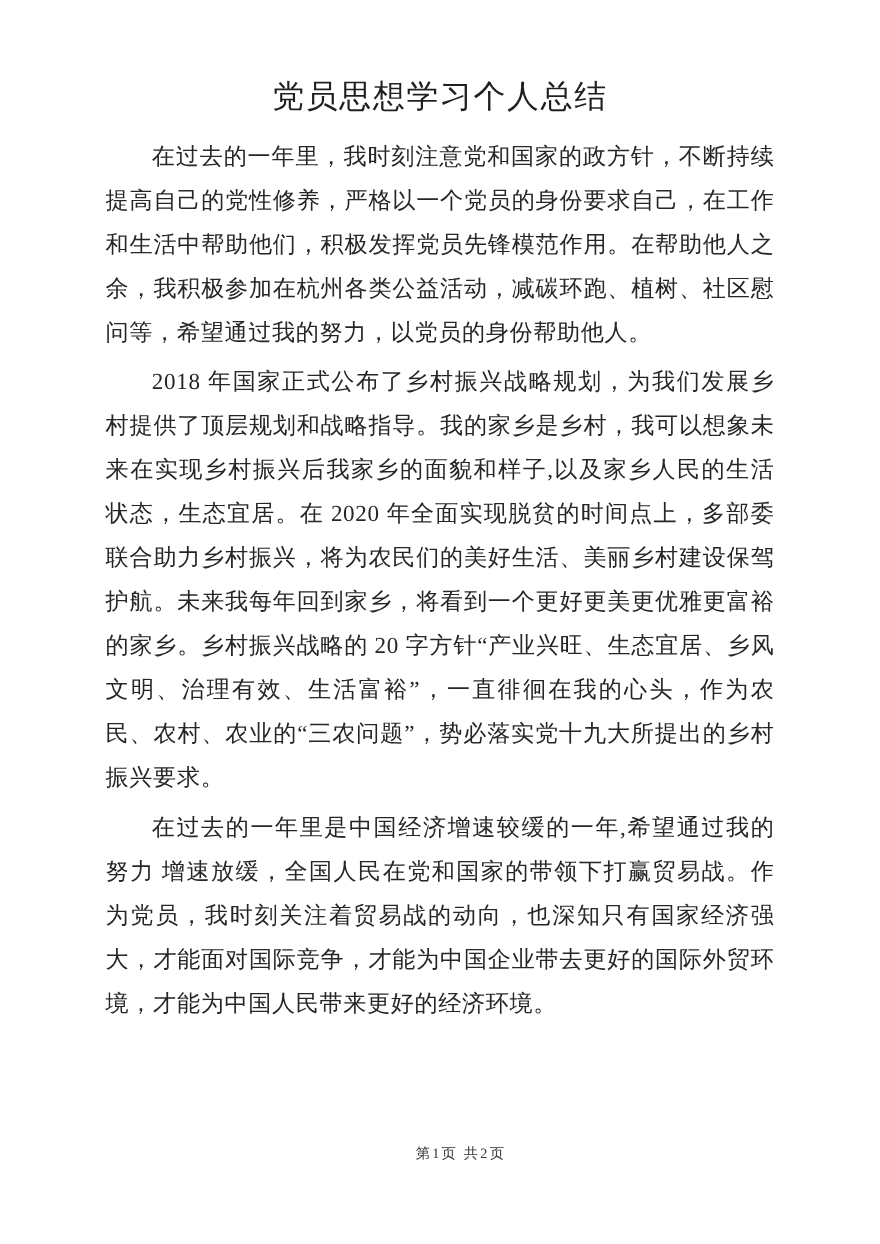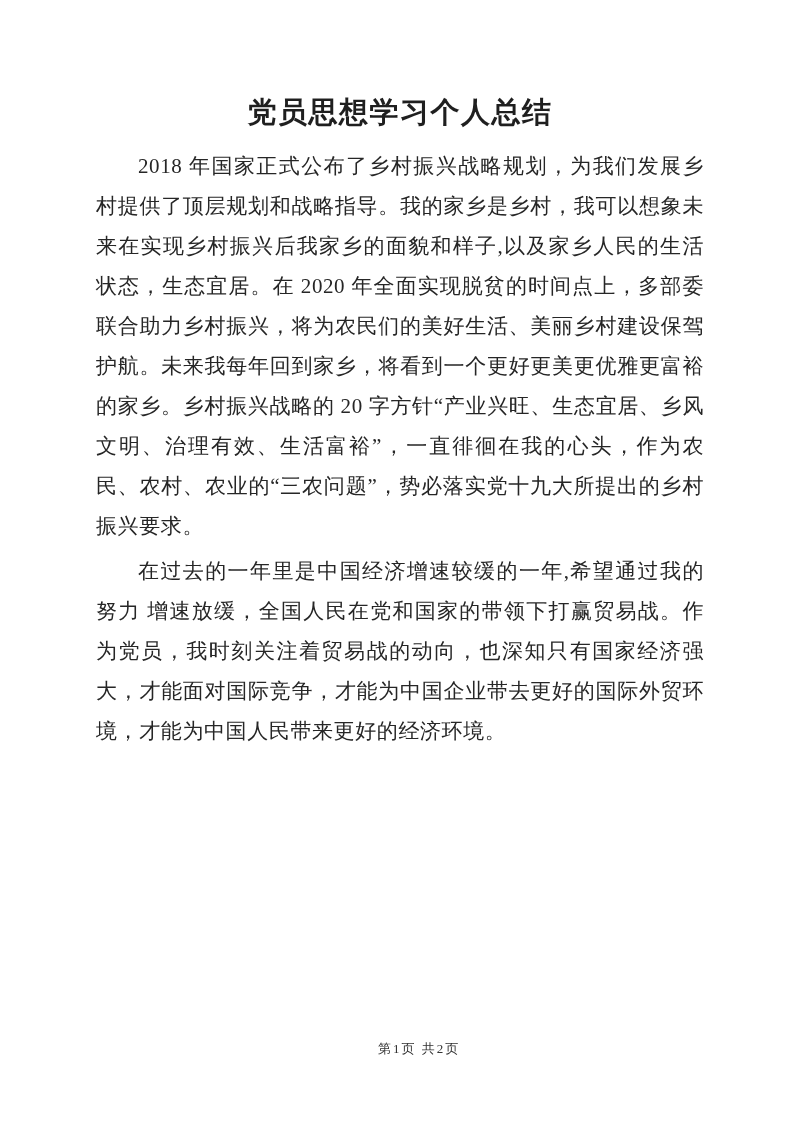--- a/index.html
+++ b/index.html
@@ -15,25 +15,25 @@
   .page {
     position: relative;
     width: 800px;
     height: 1131px;
     background: #ffffff;
     color: #262626;
     overflow: hidden;
   }
   .doc-title {
     margin: 0;
-    padding-top: 92px;
+    padding-top: 68px;
     text-align: center;
     font-size: 29px;
     line-height: 40px;
-    font-weight: 700;
+    font-weight: 400;
     letter-spacing: 1.5px;
     color: #1f1f1f;
   }
   .content {
     width: 608px;
     margin: 14px auto 0 auto;
     font-size: 21px;
     line-height: 40px;
     text-align: justify;
     letter-spacing: 0.6px;
@@ -55,20 +55,21 @@
     color: #333333;
   }
 </style>
 </head>
 <body>
 
 <div class="page">
   <h1 class="doc-title">党员思想学习个人总结</h1>
 
   <div class="content">
+    <p>在过去的一年里，我时刻注意党和国家的政方针，不断持续提高自己的党性修养，严格以一个党员的身份要求自己，在工作和生活中帮助他们，积极发挥党员先锋模范作用。在帮助他人之余，我积极参加在杭州各类公益活动，减碳环跑、植树、社区慰问等，希望通过我的努力，以党员的身份帮助他人。</p>
     <p>2018 年国家正式公布了乡村振兴战略规划，为我们发展乡村提供了顶层规划和战略指导。我的家乡是乡村，我可以想象未来在实现乡村振兴后我家乡的面貌和样子,以及家乡人民的生活状态，生态宜居。在 2020 年全面实现脱贫的时间点上，多部委联合助力乡村振兴，将为农民们的美好生活、美丽乡村建设保驾护航。未来我每年回到家乡，将看到一个更好更美更优雅更富裕的家乡。乡村振兴战略的 20 字方针“产业兴旺、生态宜居、乡风文明、治理有效、生活富裕”，一直徘徊在我的心头，作为农民、农村、农业的“三农问题”，势必落实党十九大所提出的乡村振兴要求。</p>
     <p>在过去的一年里是中国经济增速较缓的一年,希望通过我的努力 增速放缓，全国人民在党和国家的带领下打赢贸易战。作为党员，我时刻关注着贸易战的动向，也深知只有国家经济强大，才能面对国际竞争，才能为中国企业带去更好的国际外贸环境，才能为中国人民带来更好的经济环境。</p>
   </div>
 
   <div class="page-footer">
     <span>第1页 共2页</span>
   </div>
 </div>
 
 </body></html>

